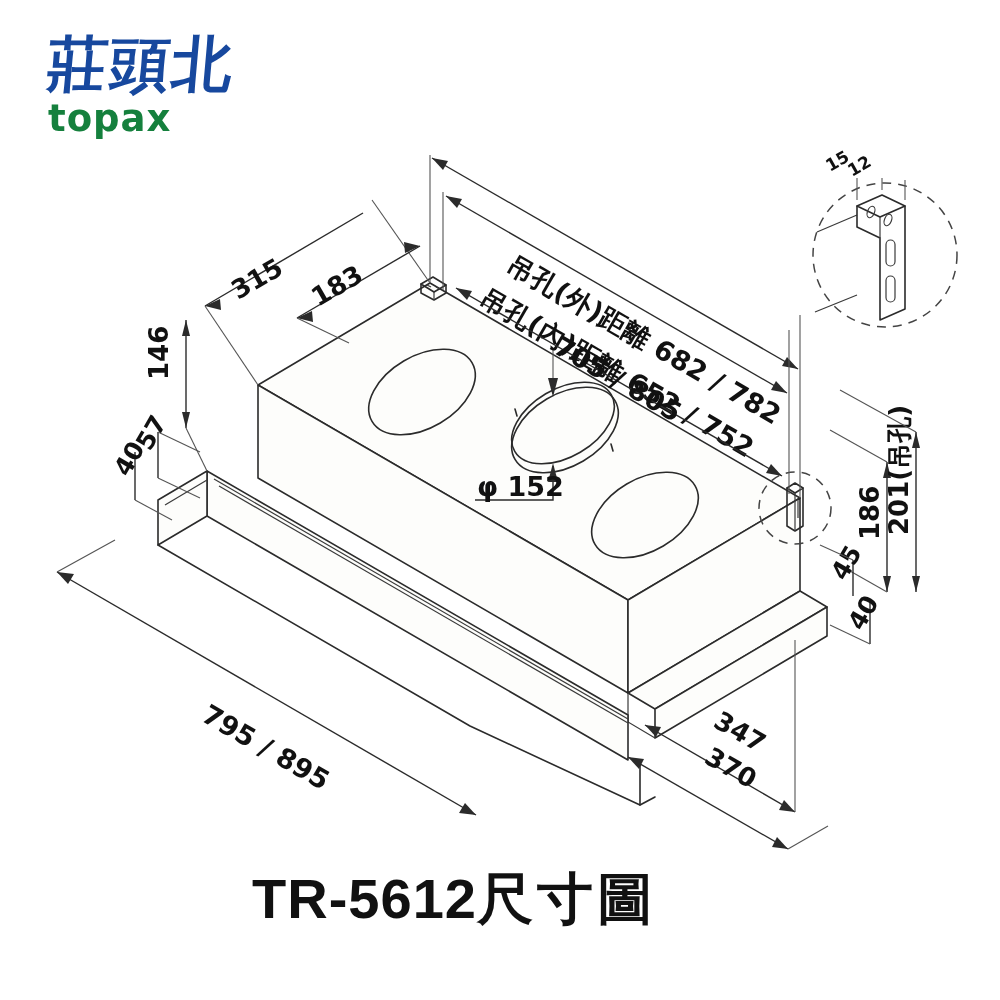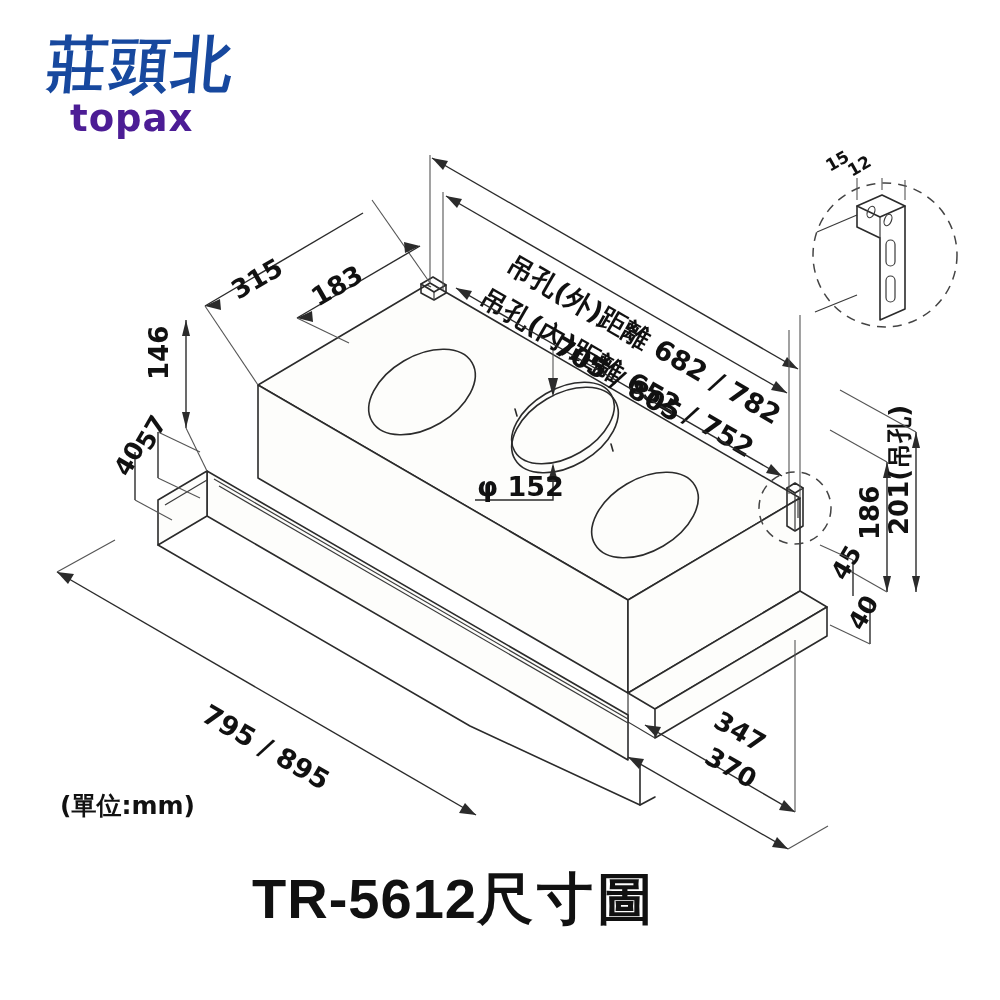--- a/index.html
+++ b/index.html
@@ -20,23 +20,22 @@
     color:#17489e;
     line-height:1;
     transform:skewX(-5deg);
     white-space:nowrap;
   }
   .brand-latin{
     font-family:"DejaVu Sans","Liberation Sans",sans-serif;
     font-weight:bold;
     font-size:37px;
     letter-spacing:1px;
-    color:#4c1d95;
+    color:#15803d;
     margin-top:6px;
-    margin-left:22px;
     line-height:1;
   }
   .unit-note{
     position:absolute;left:60px;top:789px;
     font-family:"DejaVu Sans","Liberation Sans",sans-serif;
     font-weight:bold;font-size:25px;color:#111;white-space:nowrap;
   }
   .caption{
     position:absolute;left:0;top:862px;width:909px;
     text-align:center;
@@ -265,19 +264,18 @@
     <g>
       <path class="dim" d="M 628,757 L 788,849"></path>
       <polygon fill="#2b2b2b" points="628,757 644,759 639,769"></polygon>
       <polygon fill="#2b2b2b" points="788,849 772,847 777,837"></polygon>
       <text x="703" y="762" font-size="26" transform="rotate(30 703 762)">370</text>
       <path class="ext" d="M 788,849 L 828,826"></path>
     </g>
 
   </svg>
 
-  <div class="unit-note">(單位:mm)</div>
 
   <div class="caption">
     <span class="model">TR-5612</span><span class="cjk">尺寸圖</span>
   </div>
 
 </div>
 
 </body></html>

